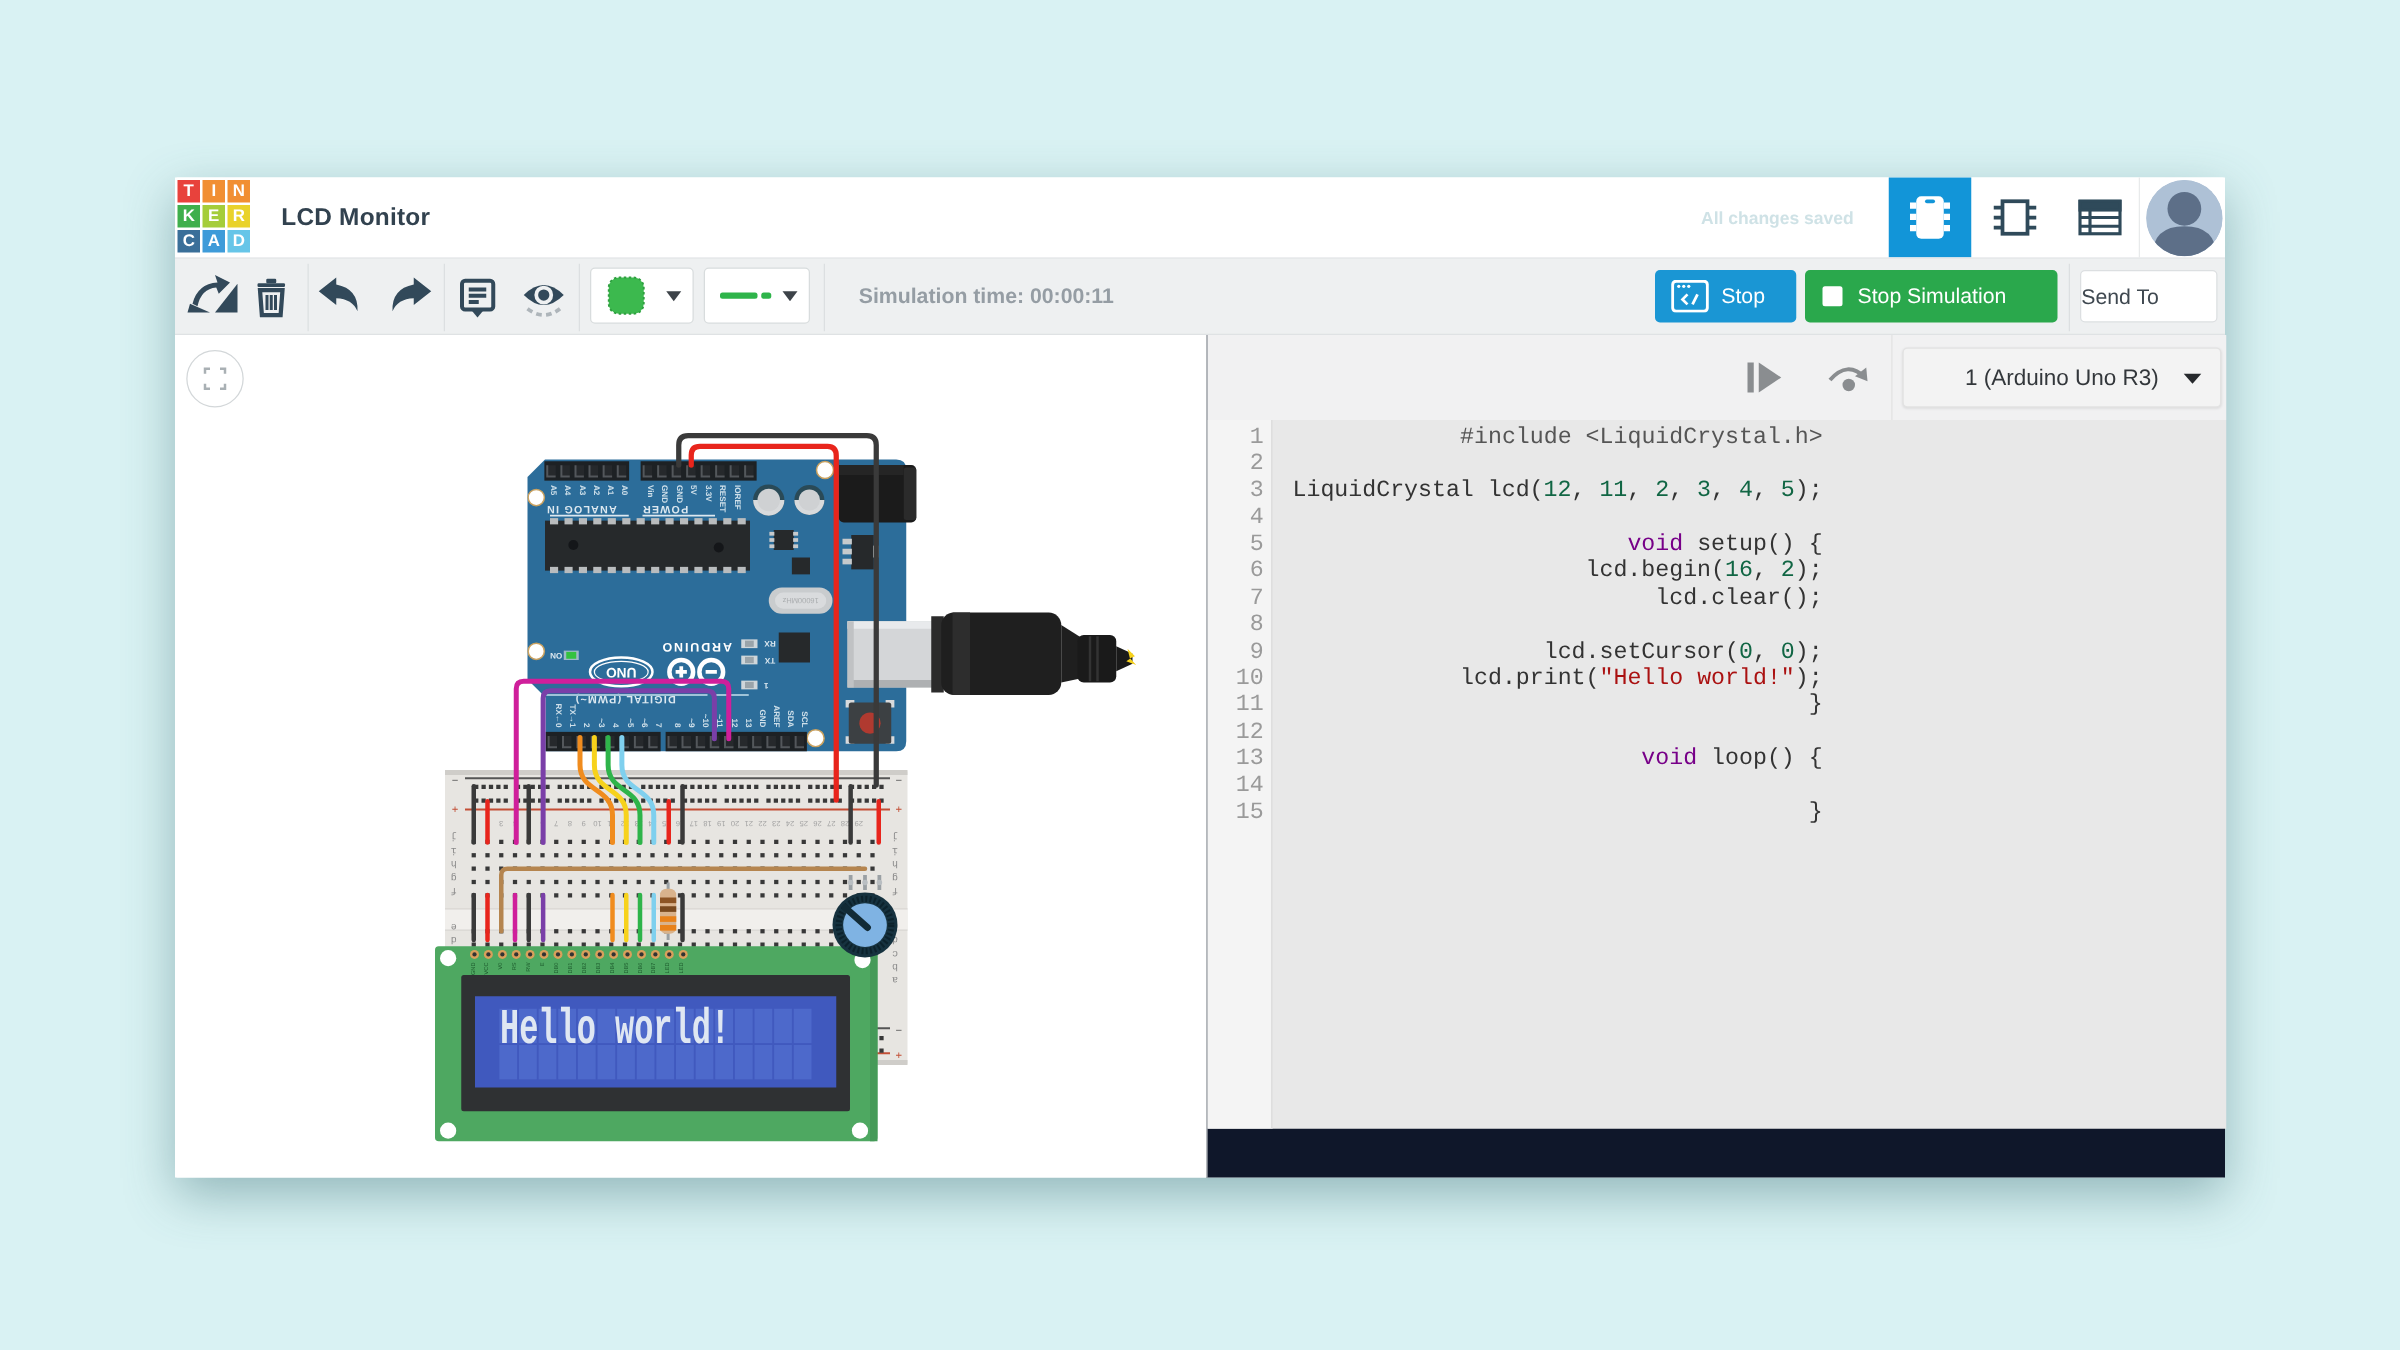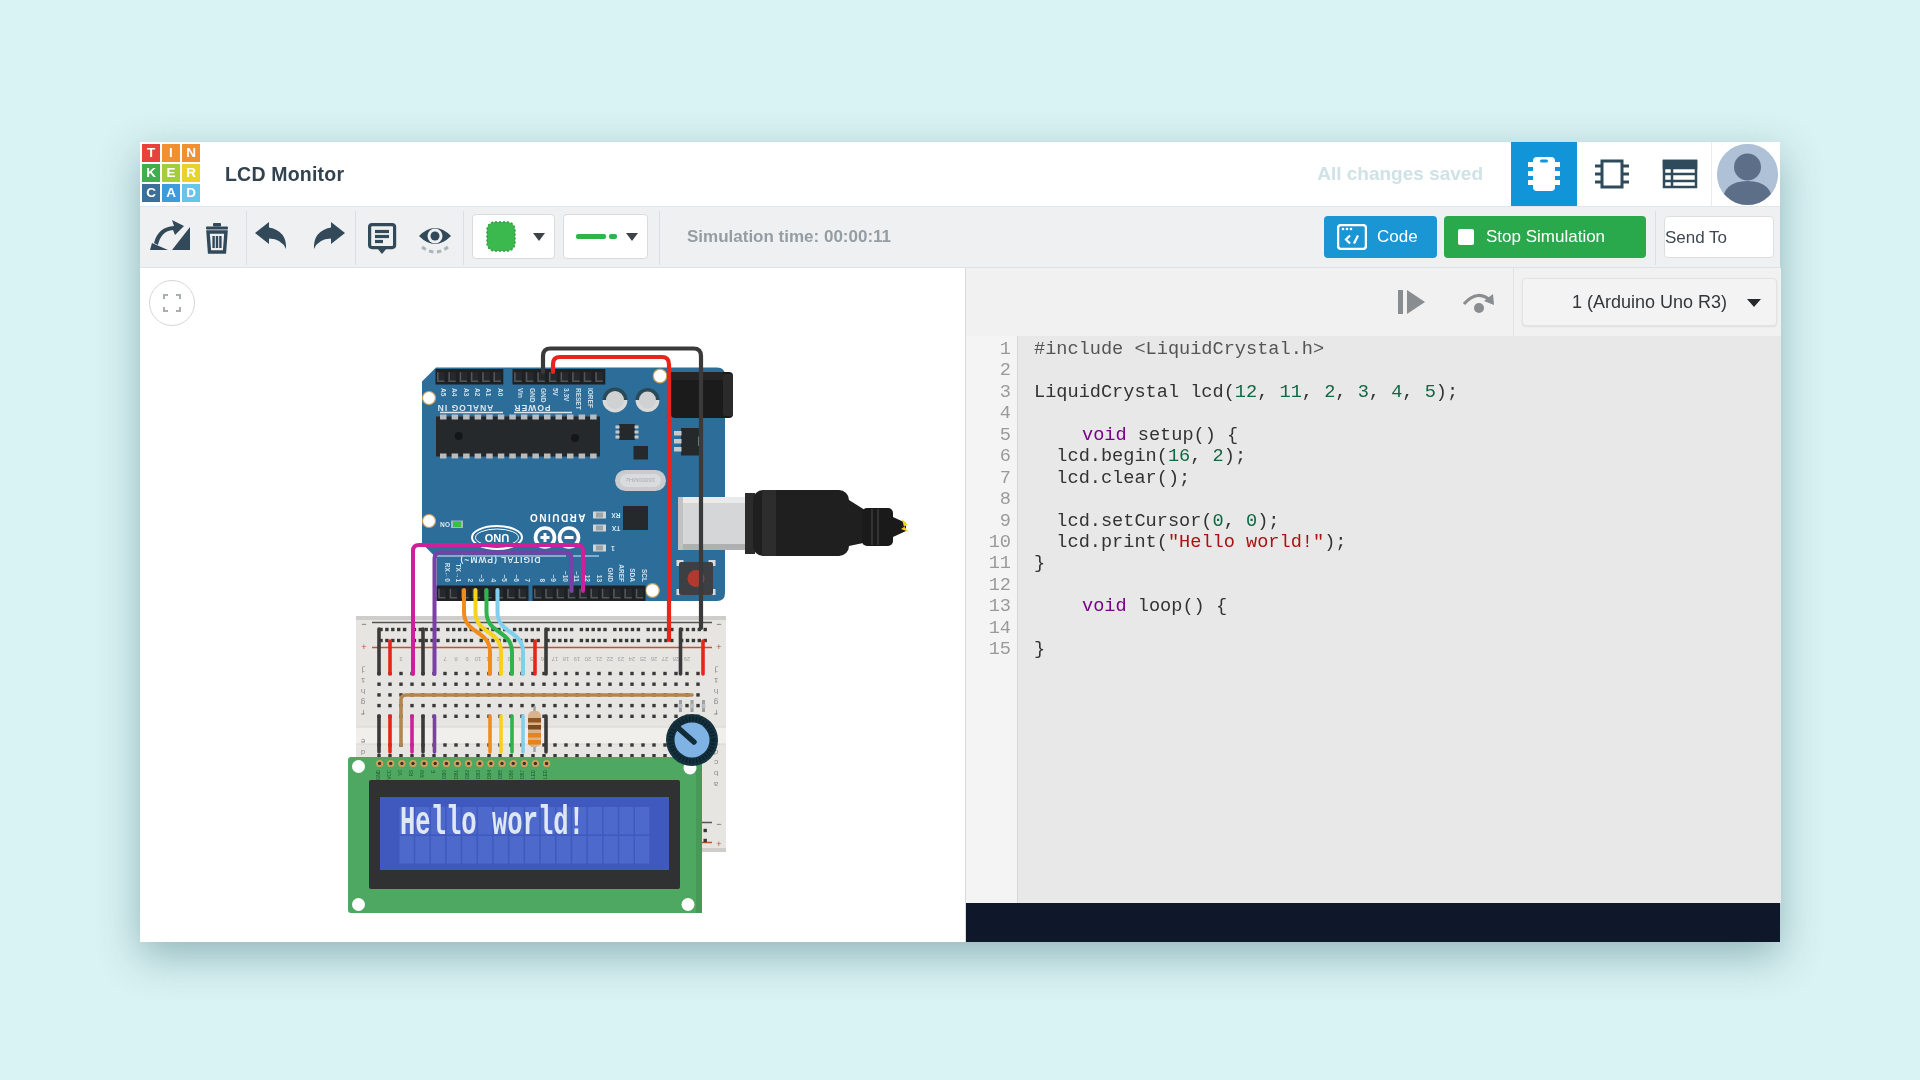--- a/index.html
+++ b/index.html
@@ -3,39 +3,39 @@
 <meta charset="utf-8">
 <style>
 * { margin:0; padding:0; box-sizing:border-box; }
 html,body { width:1920px; height:1080px; background:#d9f2f3; font-family:"Liberation Sans", sans-serif; overflow:hidden; }
 .win { position:absolute; left:140px; top:142px; width:1640px; height:800px; background:#fff; border-radius:2px; box-shadow:0 14px 40px rgba(60,110,118,0.45); }
 
 .hdr { position:absolute; left:0; top:0; width:1640px; height:64px; background:#fff; }
 .logo { position:absolute; left:2px; top:2px; width:60px; height:60px; }
 .logo div { position:absolute; width:18px; height:18px; color:#fff; font-weight:bold; font-size:13.5px; text-align:center; line-height:18px; }
 .title { position:absolute; left:85px; top:0; height:64px; line-height:64px; font-size:19.5px; color:#32424f; font-weight:bold; letter-spacing:0.2px; }
-.saved { position:absolute; right:297px; top:0; height:64px; line-height:64px; font-size:19px; color:#cfe2e6; font-weight:bold; }
+.saved { position:absolute; right:297px; top:0; height:64px; line-height:64px; font-size:14px; color:#cfe2e6; font-weight:bold; }
 .hbtn { position:absolute; top:0; height:64px; }
 .bluebtn { left:1371px; width:66px; background:#1295d8; }
 .hdivider { position:absolute; top:0; height:64px; width:1px; background:#e8eaeb; }
 .avatar { position:absolute; left:1577px; top:2px; width:61px; height:61px; border-radius:50%; background:#aec1d6; overflow:hidden; }
 
 .tbar { position:absolute; left:0; top:64px; width:1640px; height:62px; background:#eef0f1; border-top:1px solid #e3e6e8; border-bottom:1px solid #dfe2e4; }
 .tdiv { position:absolute; top:4px; height:54px; width:1px; background:#dcdfe1; }
 .simtime { position:absolute; left:547px; top:0; height:62px; line-height:60px; font-size:17px; font-weight:bold; color:#959da4; }
 .combo { position:absolute; top:7px; height:45px; background:#fff; border:1px solid #d8dcdd; border-radius:4px; }
 .btn { position:absolute; top:9px; height:42px; border-radius:4px; font-size:17px; line-height:42px; color:#fff; }
 
 .canvas { position:absolute; left:0; top:126px; width:825px; height:674px; background:#fff; overflow:hidden; }
 
 .rpanel { position:absolute; left:825px; top:126px; width:815px; height:674px; background:#0f172a; border-left:1px solid #d8dadb; }
 .rtool { position:absolute; left:0; top:0; width:815px; height:68px; background:#f1f1f2; }
 .codewrap { position:absolute; left:0; top:68px; width:815px; height:567px; background:#e8e8e8; overflow:hidden; }
 .gutter { position:absolute; left:0; top:0; width:52px; height:567px; background:#f4f4f4; border-right:1px solid #d6d6d6; }
-.code, .gutter { font-family:"Liberation Mono", monospace; font-size:18.6px; line-height:21.43px; white-space:pre; }
+.code, .gutter { font-family:"Liberation Mono", monospace; font-size:18.6px; line-height:21.43px; white-space:pre;text-align:right; }
 .gutter { text-align:right; padding:3px 6px 0 0; color:#9a9a9a; }
 .code { position:absolute; left:68px; top:3px; color:#333; }
 .cm-m { color:#555; } .cm-k { color:#708;margin-left:48px; } .cm-n { color:#164; } .cm-s { color:#a11; }
 .serial { position:absolute; left:0; top:635px; width:815px; height:39px; background:#f1f2f4; border-top:1px solid #d9d9d9; }
 .serial span { position:absolute; left:58px; top:0; height:39px; line-height:39px; font-size:17px; color:#373c40; }
 .dd { position:absolute; left:556px; top:10px; width:255px; height:48px; background:#f3f3f3; border:1px solid #e2e2e2; border-radius:4px; box-shadow:0 1px 2px rgba(0,0,0,0.08); font-size:18px; color:#33373b; line-height:46px; text-align:center; }
 </style>
 </head>
 <body>
 <div class="win">
@@ -160,21 +160,21 @@
 
     <div class="btn" style="left:1184px;width:113px;background:#1a96d4;">
       <svg style="position:absolute;left:13px;top:8px" width="30" height="26" viewBox="0 0 30 26">
         <rect x="1" y="1" width="28" height="24" rx="3" fill="none" stroke="#fff" stroke-width="2.5"></rect>
         <circle cx="6" cy="5" r="1.3" fill="#fff"></circle>
           <circle cx="10" cy="5" r="1.3" fill="#fff"></circle>
           <circle cx="14" cy="5" r="1.3" fill="#fff"></circle>
         <path d="M13 11.5 L9 15.5 L13 19.5" stroke="#fff" stroke-width="2.2" fill="none"></path>
         <line x1="17" y1="19.5" x2="21" y2="11.5" stroke="#fff" stroke-width="2.2"></line>
       </svg>
-      <span style="position:absolute;left:53px;">Code</span>
+      <span style="position:absolute;left:53px;">Stop</span>
     </div>
     <div class="btn" style="left:1304px;width:202px;background:#2aa84c;padding-left:42px;">
       <span style="position:absolute;left:14px;top:13px;width:16px;height:16px;background:#fff;border-radius:2px;"></span>
       <span style="position:absolute;left:42px;">Stop Simulation</span>
     </div>
     <div class="btn" style="left:1524px;width:110px;background:#fff;border:1px solid #dcdfe1;color:#3f4850;text-align:left;">Send To</div>
   </div>
 
   <div class="canvas">
     <svg width="825" height="674" viewBox="140 268 825 674" id="circ">

